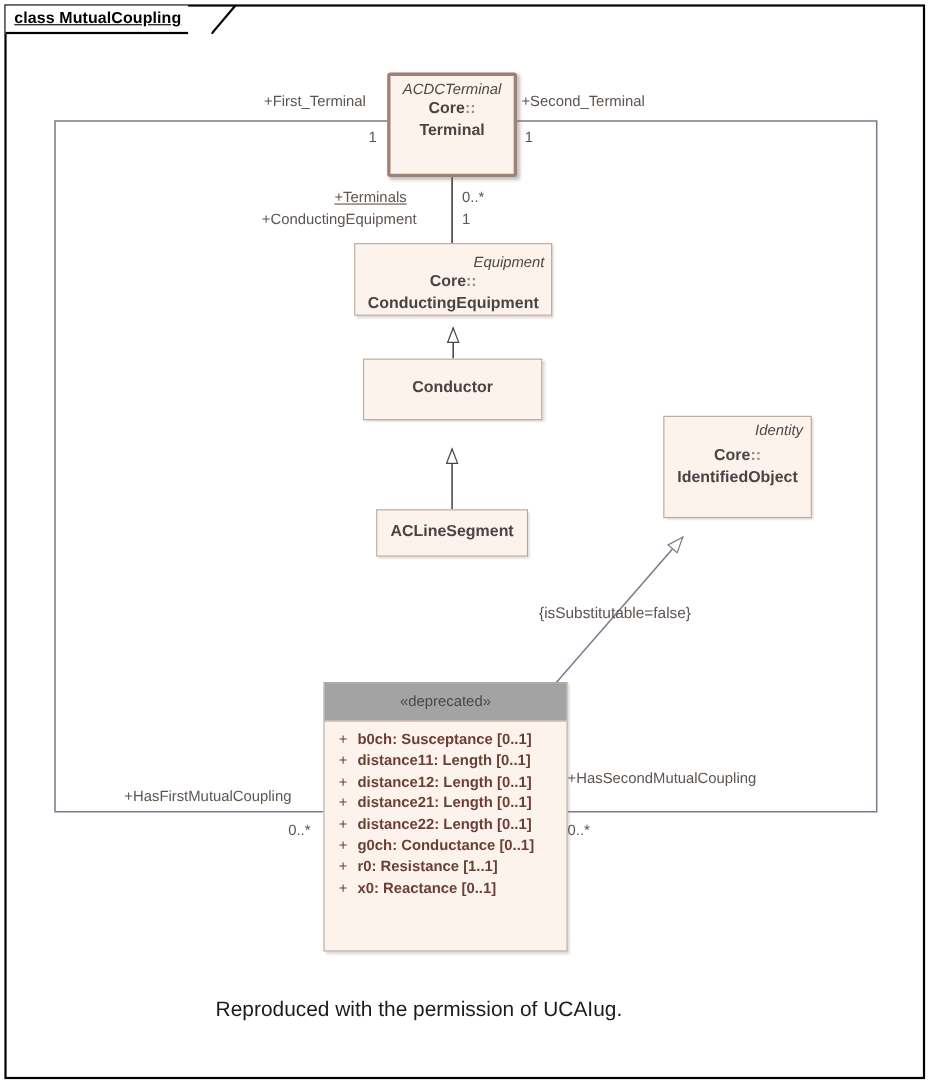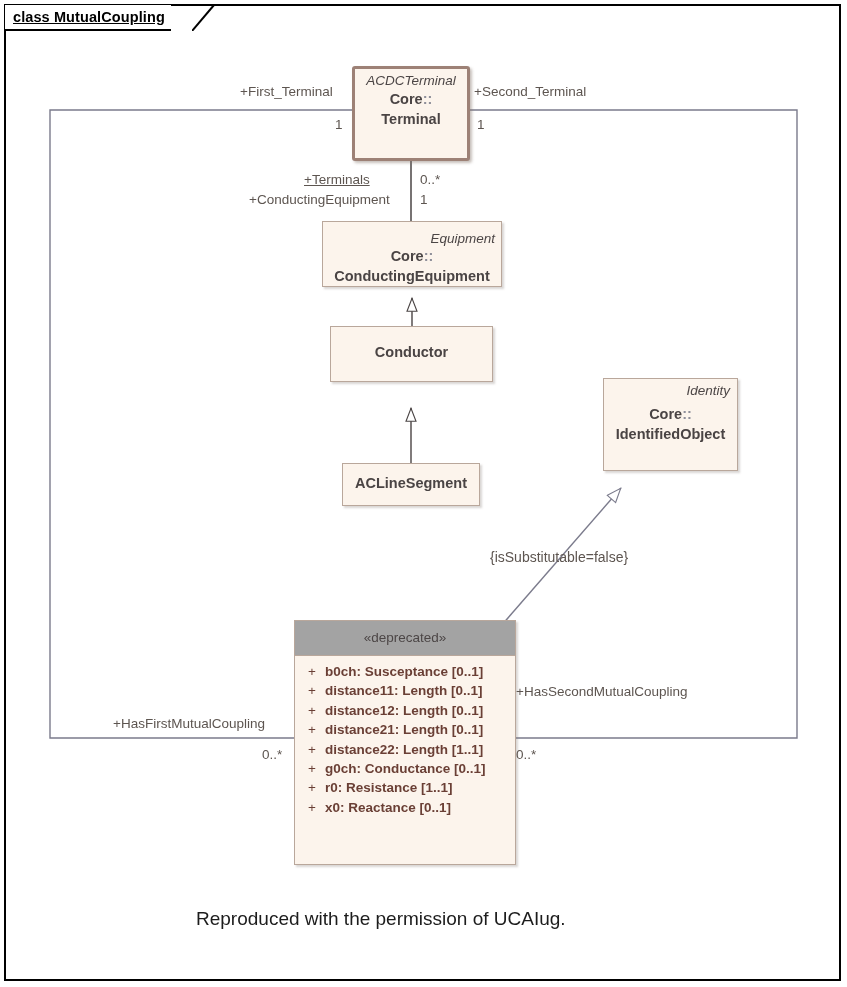--- a/index.html
+++ b/index.html
@@ -275,21 +275,21 @@
       <div class="attr-row">
         <span class="attr-vis">+</span>
         <span class="attr-text">distance12: Length [0..1]</span>
       </div>
       <div class="attr-row">
         <span class="attr-vis">+</span>
         <span class="attr-text">distance21: Length [0..1]</span>
       </div>
       <div class="attr-row">
         <span class="attr-vis">+</span>
-        <span class="attr-text">distance22: Length [1..1]</span>
+        <span class="attr-text">distance22: Length [0..1]</span>
       </div>
       <div class="attr-row">
         <span class="attr-vis">+</span>
         <span class="attr-text">g0ch: Conductance [0..1]</span>
       </div>
       <div class="attr-row">
         <span class="attr-vis">+</span>
         <span class="attr-text">r0: Resistance [1..1]</span>
       </div>
       <div class="attr-row">
@@ -301,26 +301,26 @@
 
   <div class="edge-label" style="left:240px; top:84px;">+First_Terminal</div>
   <div class="mult-label" style="left:335px; top:117px;">1</div>
 
   <div class="edge-label" style="left:474px; top:84px;">+Second_Terminal</div>
   <div class="mult-label" style="left:477px; top:117px;">1</div>
 
   <div class="edge-label" style="left:304px; top:172px;text-decoration:underline;">+Terminals</div>
   <div class="mult-label" style="left:420px; top:172px;">0..*</div>
 
-  <div class="edge-label" style="left:249px; top:192px;">+ConductingEquipment</div>
+  <div class="edge-label" style="left:238px; top:192px;">+ConductingEquipment</div>
   <div class="mult-label" style="left:420px; top:192px;">1</div>
 
   <div class="edge-label" style="left:113px; top:716px;">+HasFirstMutualCoupling</div>
   <div class="mult-label" style="left:262px; top:747px;">0..*</div>
 
-  <div class="edge-label" style="left:516px; top:684px;text-align:right;">+HasSecondMutualCoupling</div>
+  <div class="edge-label" style="left:516px; top:700px;text-align:right;">+HasSecondMutualCoupling</div>
   <div class="mult-label" style="left:516px; top:747px;">0..*</div>
 
   <div class="constraint-label" style="left:490px; top:549px;text-align:center;">{isSubstitutable=false}</div>
 
   <div class="caption" style="left:196px; top:908px;">Reproduced with the permission of UCAIug.</div>
 
 </div>
 
 </body></html>

